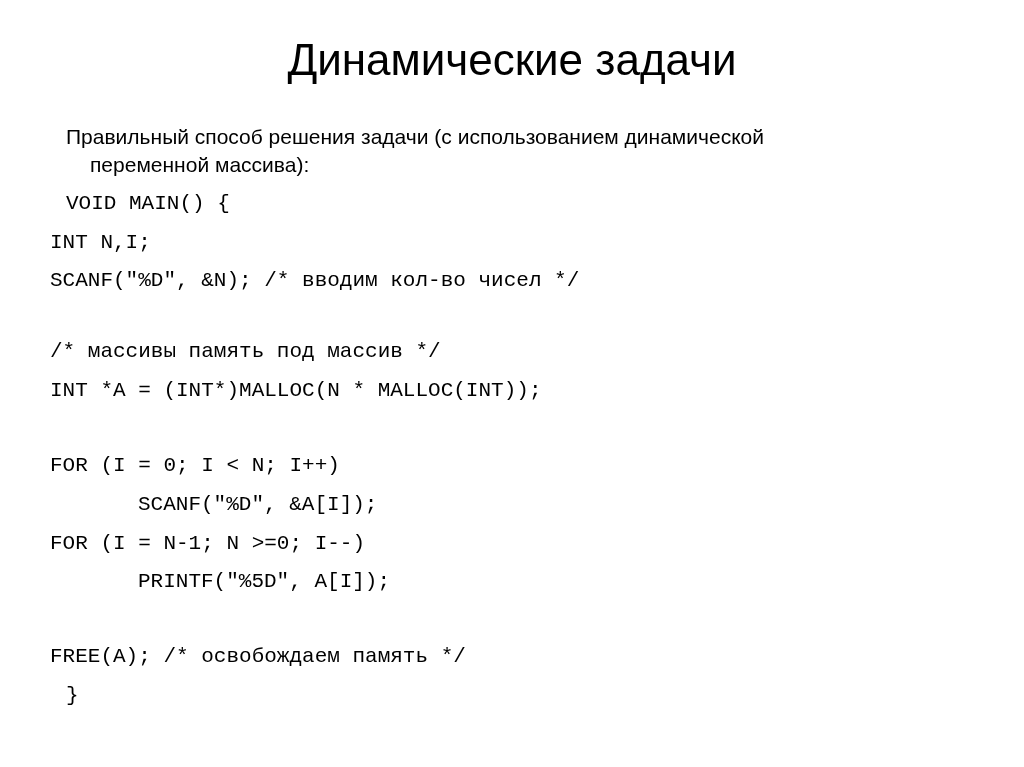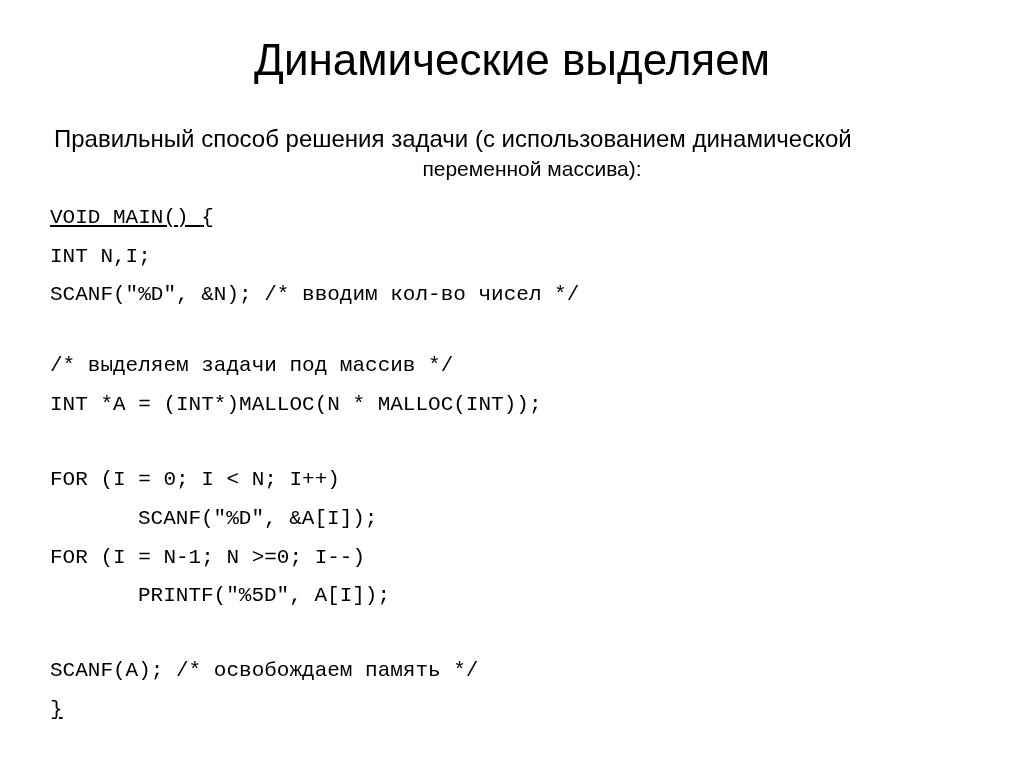--- a/index.html
+++ b/index.html
@@ -17,67 +17,65 @@
       overflow: hidden;
     }
     .title {
       text-align: center;
       font-size: 44px;
       font-weight: normal;
       margin-bottom: 38px;
       margin-top: 5px;
     }
     .intro-line1 {
-      font-size: 24px;
-      margin-left: 4px;
+      font-size: 21px;
+      margin-left: 16px;
       line-height: 1.35;
     }
     .intro-line2 {
       font-size: 21px;
       margin-left: 40px;
       line-height: 1.35;
-      margin-bottom: 15px;
-      text-align: center;
+      margin-bottom: 5px;
     }
     .code-line {
       font-family: "Courier New", Courier, monospace;
       font-size: 21px;
       white-space: pre;
       line-height: 1.85;
     }
     .code-indent-0 {
-      margin-left: 0px;
-      text-decoration: underline;
+      margin-left: 16px;
     }
     .code-indent-1 {
     }
     .code-indent-2 {
       margin-left: 88px;
     }
     .blank-line {
       height: 36px;
     }
     .blank-line-small {
       height: 32px;
     }
   </style>
 </head>
 <body>
 
-<div class="title">Динамические выделяем</div>
+<div class="title">Динамические задачи</div>
 
 <div class="intro-line1">Правильный способ решения задачи (с использованием динамической</div>
 <div class="intro-line2">переменной массива):</div>
 
 <div class="code-line code-indent-0">VOID MAIN() {</div>
 <div class="code-line code-indent-1">INT N,I;</div>
 <div class="code-line code-indent-1">SCANF("%D", &amp;N); /* вводим кол-во чисел */</div>
 <div class="blank-line-small"></div>
-<div class="code-line code-indent-1">/* выделяем задачи под массив */</div>
+<div class="code-line code-indent-1">/* массивы память под массив */</div>
 <div class="code-line code-indent-1">INT *A = (INT*)MALLOC(N * MALLOC(INT));</div>
 <div class="blank-line"></div>
 <div class="code-line code-indent-1">FOR (I = 0; I &lt; N; I++)</div>
 <div class="code-line code-indent-2">SCANF("%D", &amp;A[I]);</div>
 <div class="code-line code-indent-1">FOR (I = N-1; N &gt;=0; I--)</div>
 <div class="code-line code-indent-2">PRINTF("%5D", A[I]);</div>
 <div class="blank-line"></div>
-<div class="code-line code-indent-1">SCANF(A); /* освобождаем память */</div>
+<div class="code-line code-indent-1">FREE(A); /* освобождаем память */</div>
 <div class="code-line code-indent-0">}</div>
 
 </body></html>

